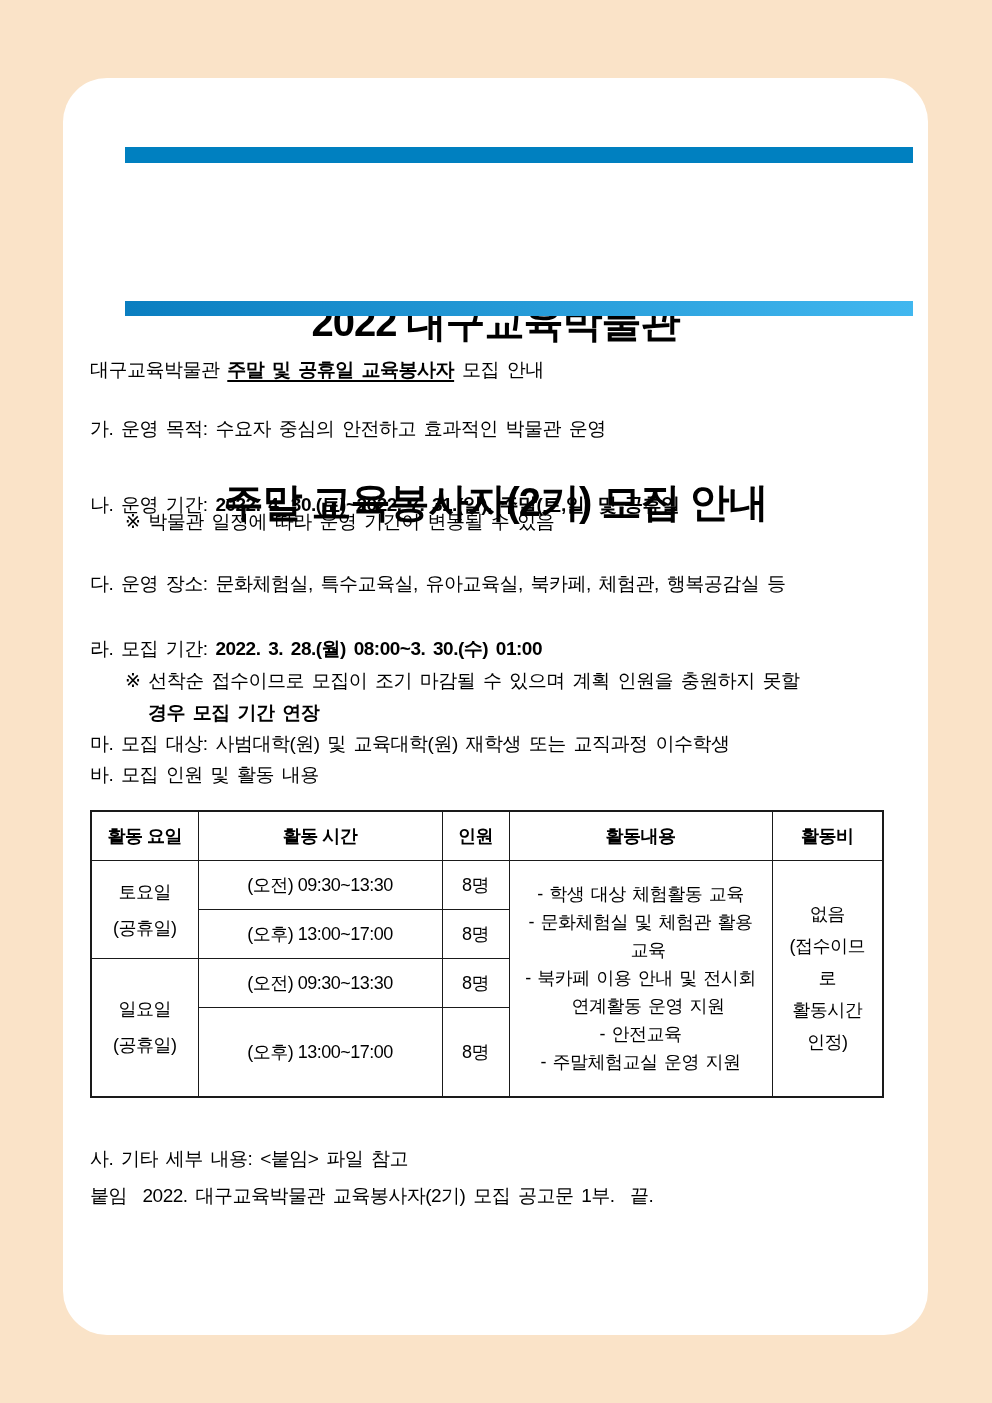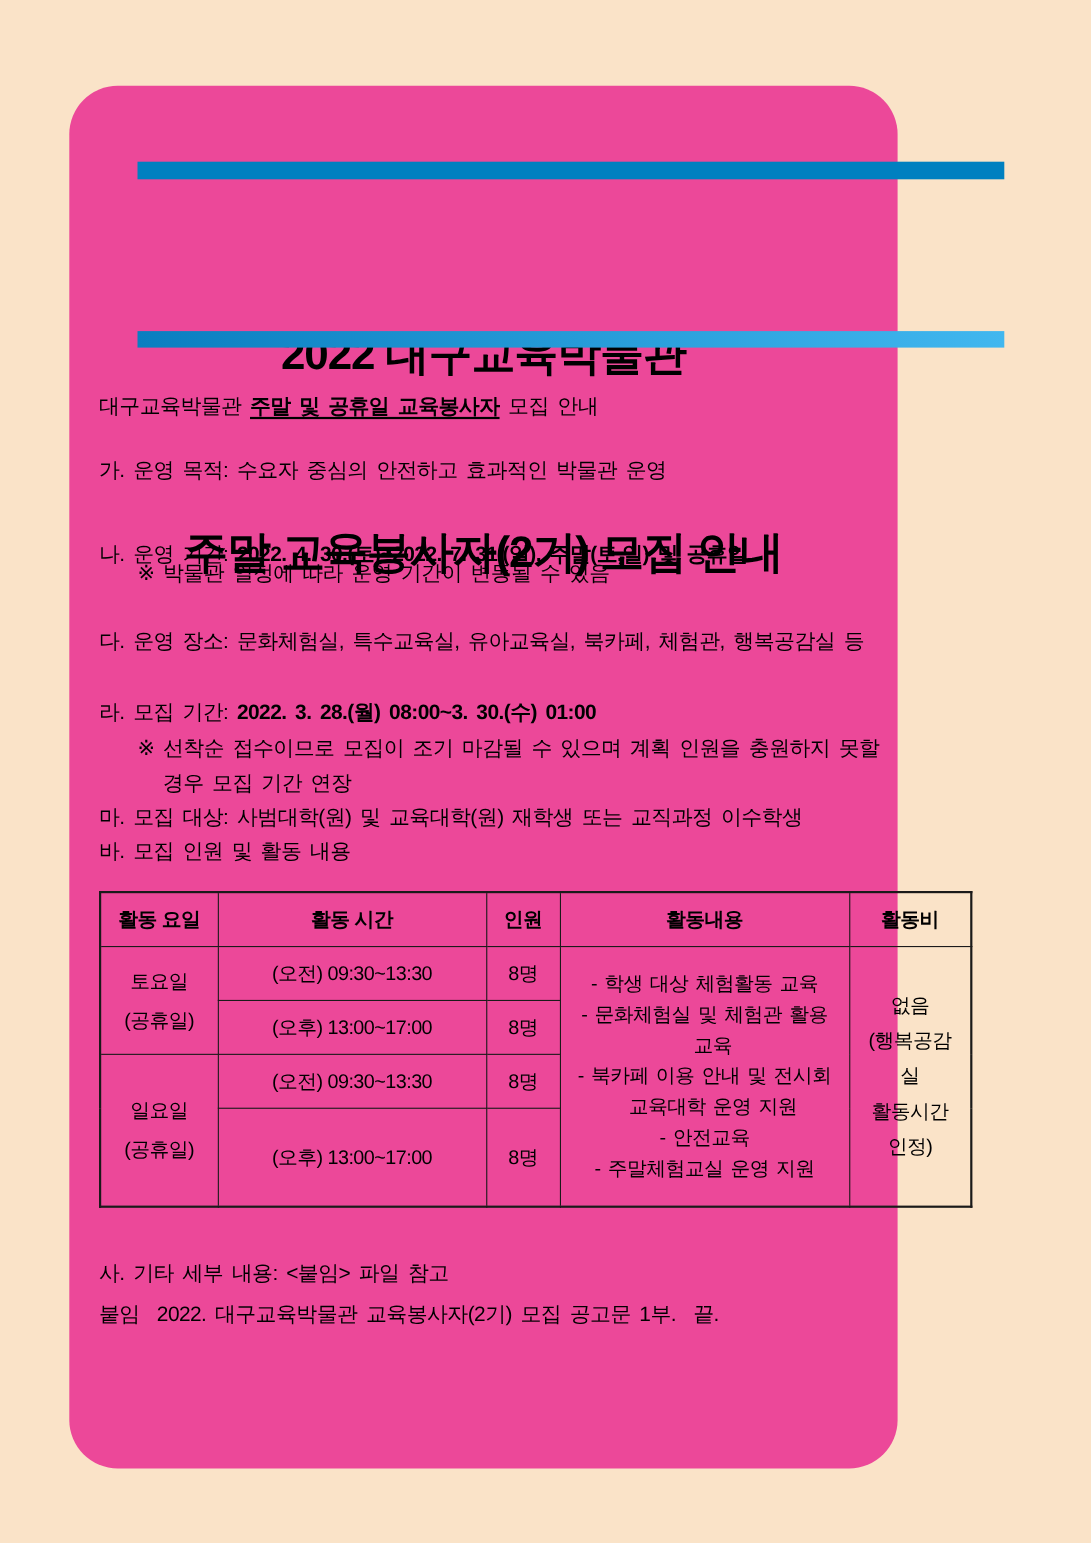--- a/index.html
+++ b/index.html
@@ -4,38 +4,38 @@
 <style>
   * { margin: 0; padding: 0; box-sizing: border-box; }
   html, body {
     width: 992px; height: 1403px;
     font-family: "Liberation Sans", "DejaVu Sans", sans-serif;
     background: #fae3c8;
   }
   .canvas { position: relative; width: 992px; height: 1403px; background: #fae3c8; overflow: hidden; }
   .page {
     position: absolute; left: 63px; top: 78px;
-    width: 753px; height: 1257px;
-    background: #ec4899; border-radius: 44px;
+    width: 865px; height: 1257px;
+    background: #ffffff; border-radius: 44px;
   }
   .bar { position: absolute; left: 62px; width: 788px; }
   .bar-top { top: 69px; height: 16px; background: #0080c0; }
   .bar-grad { top: 223px; height: 15px; background: linear-gradient(90deg, #0a7ec0 0%, #41b7ef 100%); }
   .title {
     position: absolute; left: 0; top: 94px; width: 100%;
     text-align: center; font-size: 40px; font-weight: 800;
     line-height: 60px; color: #000; letter-spacing: -1px; white-space: pre;
   }
   .line {
     position: absolute; left: 27px;
     font-size: 19px; color: #000; white-space: pre;
     word-spacing: 3px; letter-spacing: -0.5px; line-height: 24px;
   }
   .indent1 { left: 62px; }
-  .indent2 { left: 85px; }
+  .indent2 { left: 85px; font-weight: bold; }
   .note-indent { left: 40px; }
   .em { font-weight: 700; text-decoration: underline; text-underline-offset: 4px; text-decoration-thickness: 2px; }
   .bold { font-weight: 700; }
   table.recruit {
     position: absolute; left: 27px; top: 732px;
     width: 792px; border-collapse: collapse; table-layout: fixed;
     font-size: 18px; color: #000; letter-spacing: -0.5px;
   }
   table.recruit th, table.recruit td {
     border: 1px solid #1a1a1a; text-align: center; vertical-align: middle;
@@ -106,27 +106,27 @@
       <tr class="r-short">
         <td class="day-cell" rowspan="2">
           <div>토요일</div>
           <div>(공휴일)</div>
         </td>
         <td>(오전) 09:30~13:30</td>
         <td>8명</td>
         <td class="acts-cell" rowspan="4">
           <div class="act">학생 대상 체험활동 교육</div>
           <div class="act">문화체험실 및 체험관 활용 교육</div>
-          <div class="act">북카페 이용 안내 및 전시회 교육대학 운영 지원</div>
+          <div class="act">북카페 이용 안내 및 전시회 연계활동 운영 지원</div>
           <div class="act">안전교육</div>
           <div class="act">주말체험교실 운영 지원</div>
         </td>
         <td class="fee-cell" rowspan="4">
           <div>없음</div>
-          <div>(행복공감실</div>
+          <div>(접수이므로</div>
           <div>활동시간</div>
           <div>인정)</div>
         </td>
       </tr>
       <tr class="r-short">
         <td>(오후) 13:00~17:00</td>
         <td>8명</td>
       </tr>
       <tr class="r-short">
         <td class="day-cell" rowspan="2">

